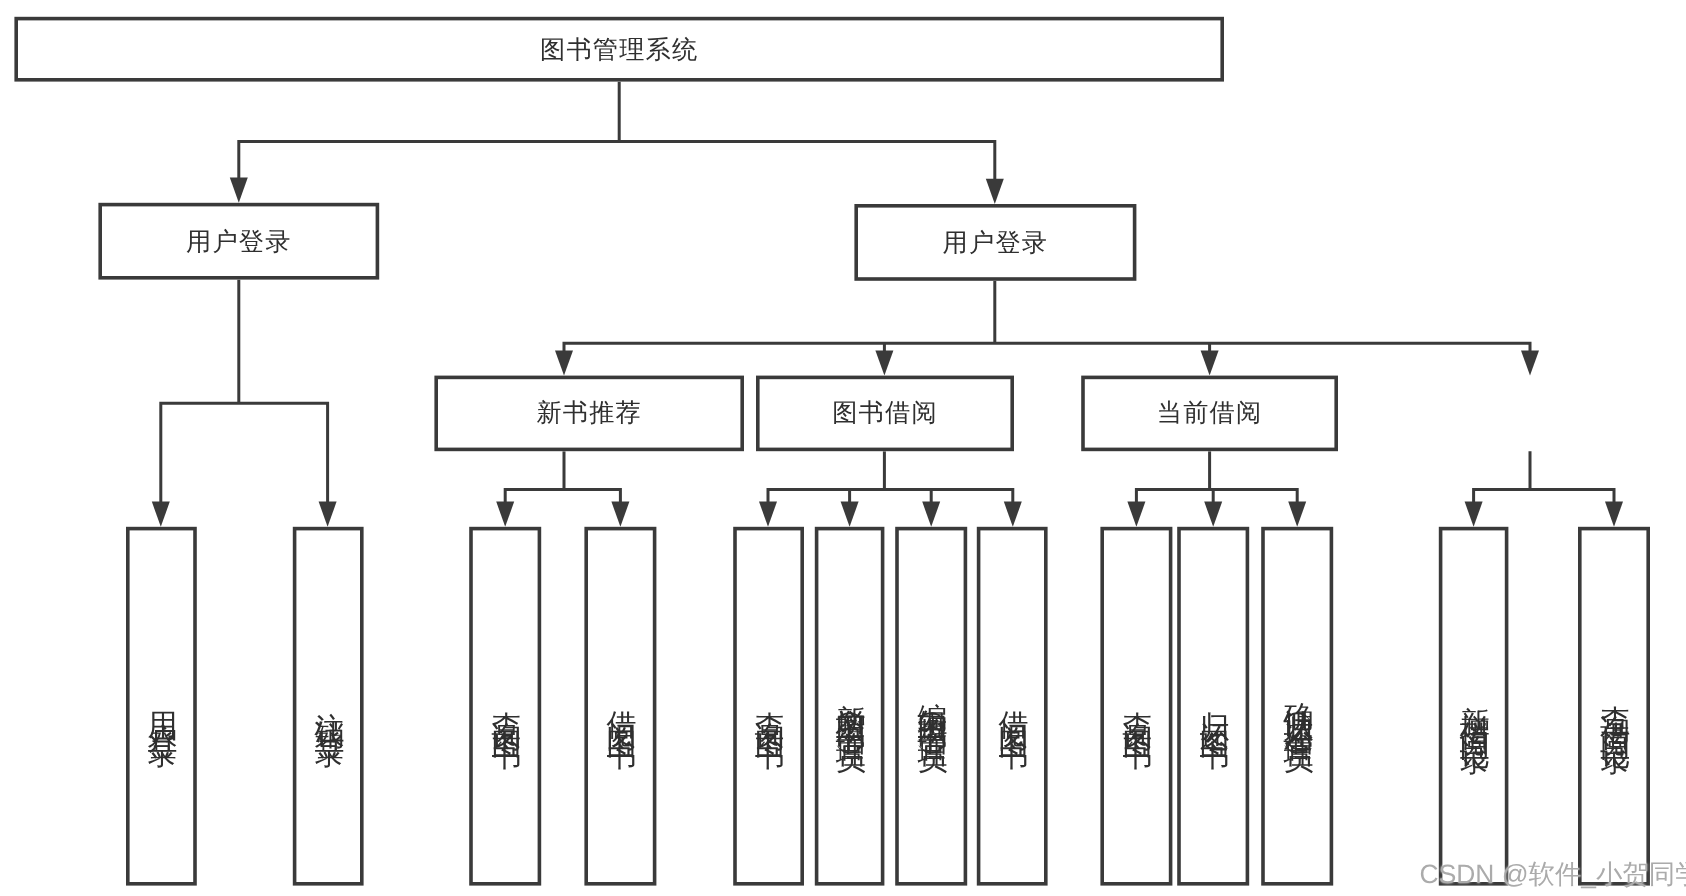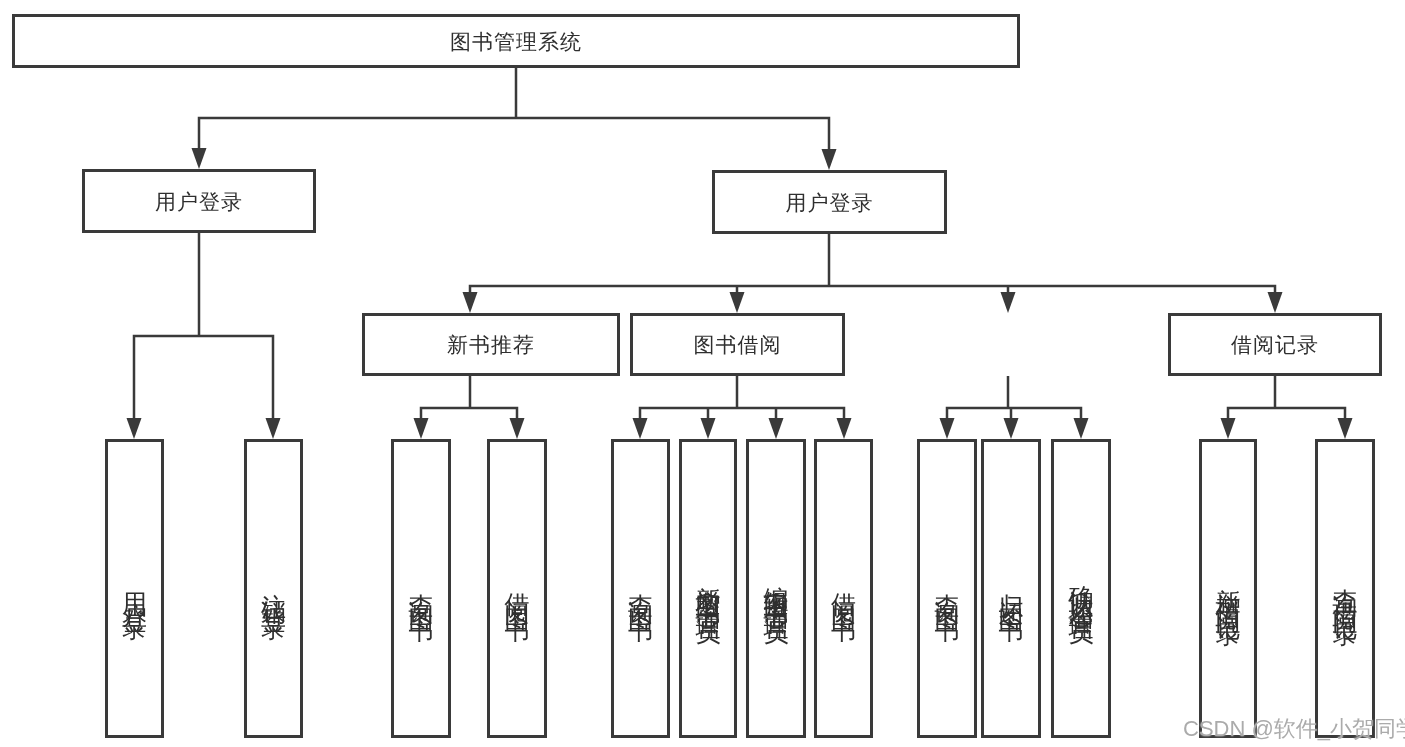--- a/index.html
+++ b/index.html
@@ -106,22 +106,22 @@
   <div class="box" style="left:712px; top:170px; width:235px; height:64px;">
     <span class="h-label">用户登录</span>
   </div>
 
   <div class="box" style="left:362px; top:313px; width:258px; height:63px;">
     <span class="h-label">新书推荐</span>
   </div>
   <div class="box" style="left:630px; top:313px; width:215px; height:63px;align-items:center;">
     <span class="h-label">图书借阅</span>
   </div>
-  <div class="box" style="left:1168px; top:313px; width:214px; height:63px;">
-    <span class="h-label">借阅记录</span>
+  <div class="box" style="left:901px; top:313px; width:214px; height:63px;">
+    <span class="h-label">当前借阅</span>
   </div>
 
   <div class="box" style="left:105px; top:439px; width:59px; height:299px;">
     <span class="v-label v-short">用户登录</span>
   </div>
   <div class="box" style="left:244px; top:439px; width:59px; height:299px;">
     <span class="v-label v-short">注销登录</span>
   </div>
 
   <div class="box" style="left:391px; top:439px; width:60px; height:299px;">

